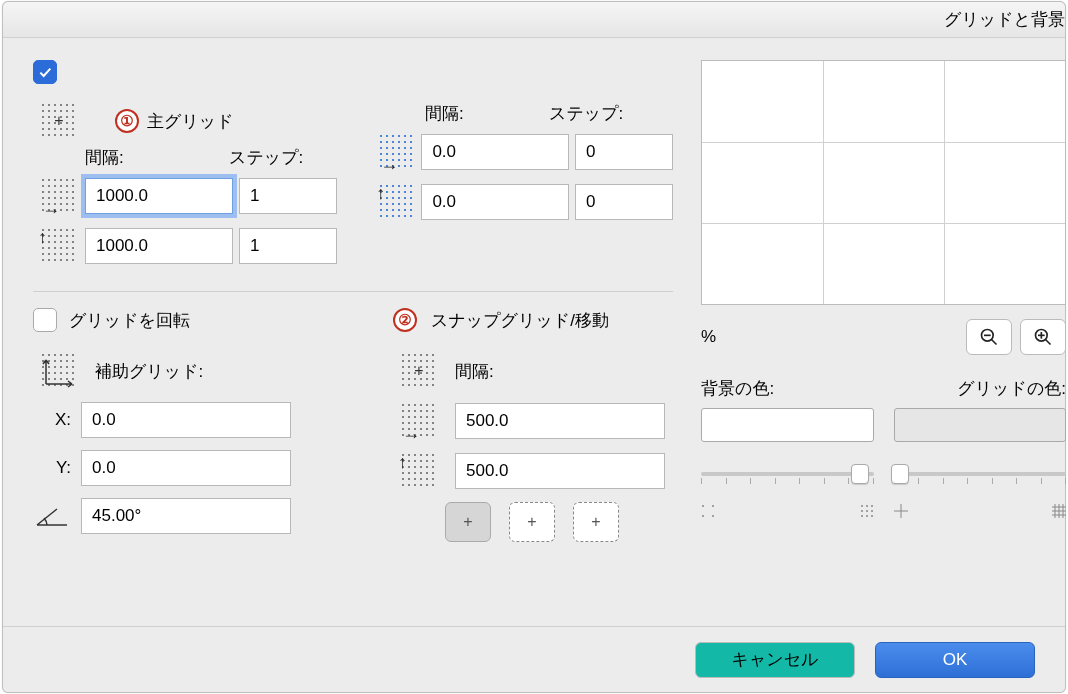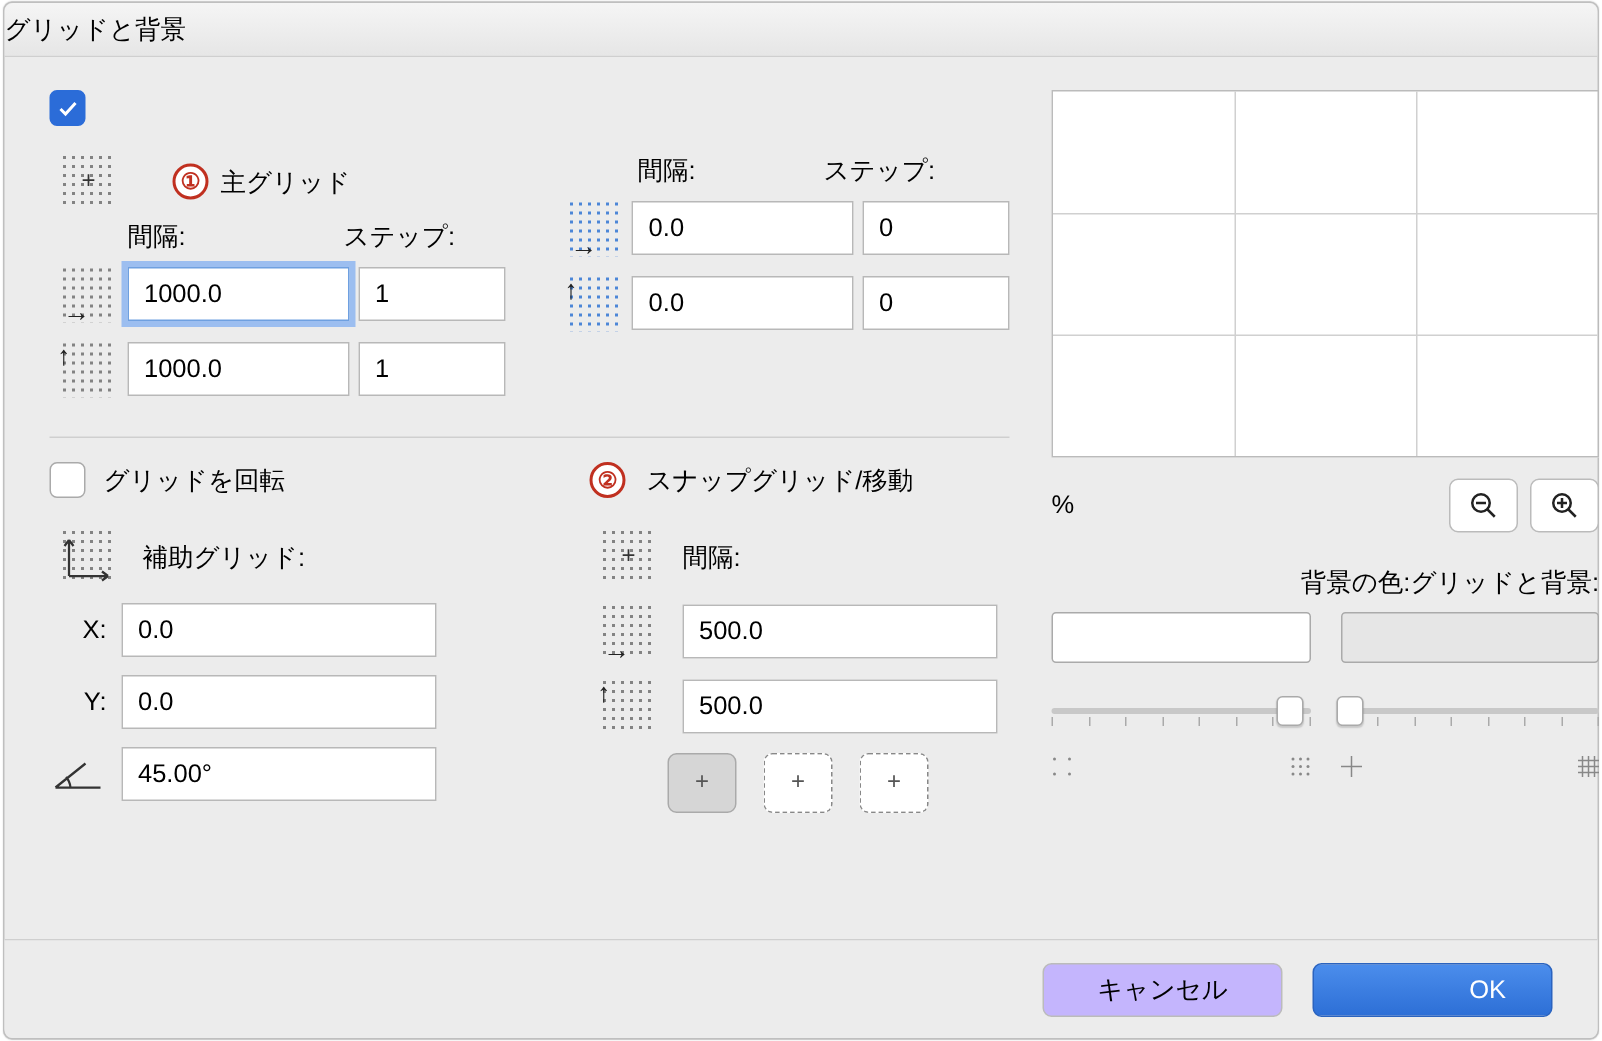--- a/index.html
+++ b/index.html
@@ -17,21 +17,21 @@
     margin: 1px 2px;
     background: #ececec;
     border: 1px solid #bfbfbf;
     border-radius: 6px;
     display: flex; flex-direction: column;
     box-shadow: 0 0 1px rgba(0,0,0,.2);
   }
   .titlebar {
     height: 36px;
     border-bottom: 1px solid #cfcfcf;
-    display:flex; align-items:center; justify-content:flex-start;
+    display:flex; align-items:center; justify-content:flex-end;
     font-size: 17px;
     background: linear-gradient(#f5f5f5,#e6e6e6);
     border-top-left-radius:6px; border-top-right-radius:6px;
   }
   .content {
     flex: 1;
     padding: 22px 30px 10px 30px;
     display: flex;
     gap: 28px;
   }
@@ -137,21 +137,21 @@
   .zoom-row { display:flex; align-items:center; gap:8px; margin-bottom:22px; }
   .zoom-row .spacer { flex:1; }
   .zoom-btn {
     width:46px; height:36px; border:1px solid #bbb; border-radius:6px;
     background:#fff; display:flex; align-items:center; justify-content:center;
     cursor:pointer;
   }
   .zoom-btn svg{ width:20px; height:20px; stroke:#222; }
   .w-110 { width:110px; }
 
-  .color-labels { display:flex; justify-content:flex-end; margin-bottom:8px; }
+  .color-labels { display:flex; justify-content:space-between; margin-bottom:8px; }
   .color-wells { display:flex; gap:20px; justify-content:space-between; margin-bottom:18px; }
   .color-well {
     flex:1; height:34px; border:1px solid #aaa; border-radius:3px; background:#fff;
     cursor:pointer;
   }
   .color-well.grey { background:#e6e6e6; }
 
   .slider-row { display:flex; gap:20px; }
   .slider {
     flex:1; height:40px; position:relative;
@@ -181,24 +181,24 @@
     display:flex; align-items:center; justify-content:flex-end;
     gap:20px; padding:0 30px;
     background:#ececec;
     border-bottom-left-radius:6px; border-bottom-right-radius:6px;
   }
   .btn {
     height:36px; padding:0 30px; border-radius:6px; font-size:17px;
     cursor:pointer; min-width:160px;
     display:flex; align-items:center; justify-content:center;
   }
-  .btn-cancel { background:#c4b5fd; border:1px solid #bbb; }
+  .btn-cancel { background:#14b8a6; border:1px solid #bbb; }
   .btn-ok {
     background:linear-gradient(#4b8dec,#2d6fd6);
-    border:1px solid #2a63bf; color:#fff;justify-content:flex-end;
+    border:1px solid #2a63bf; color:#fff;
   }
 </style>
 </head>
 <body>
 
 <div class="window">
   <div class="titlebar">
     <span>グリッドと背景</span>
   </div>
 
@@ -379,21 +379,21 @@
               <circle cx="10" cy="10" r="7"></circle>
               <line x1="15" y1="15" x2="21" y2="21"></line>
               <line x1="6" y1="10" x2="14" y2="10"></line>
               <line x1="10" y1="6" x2="10" y2="14"></line>
             </svg>
         </div>
       </div>
 
       <div class="color-labels">
         <span>背景の色:</span>
-        <span>グリッドと背景:</span>
+        <span>グリッドの色:</span>
       </div>
       <div class="color-wells">
         <div class="color-well"></div>
         <div class="color-well grey"></div>
       </div>
 
       <div class="slider-row">
         <div class="slider">
           <div class="slider-track"></div>
           <div class="slider-ticks">

